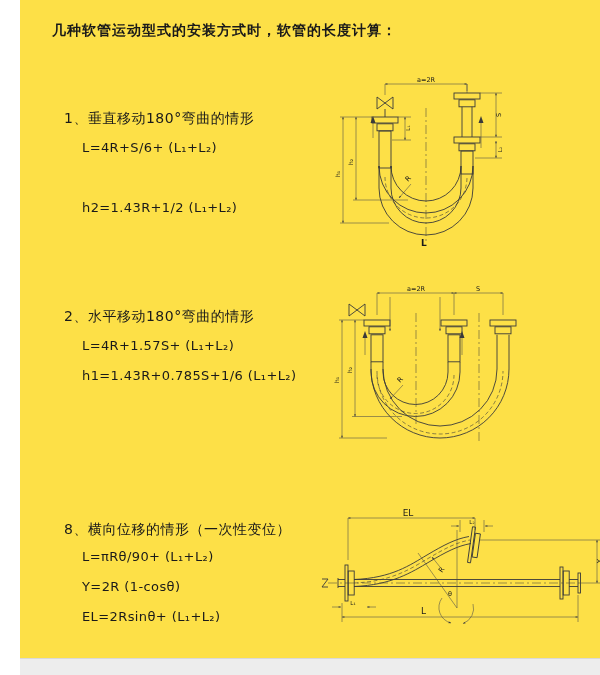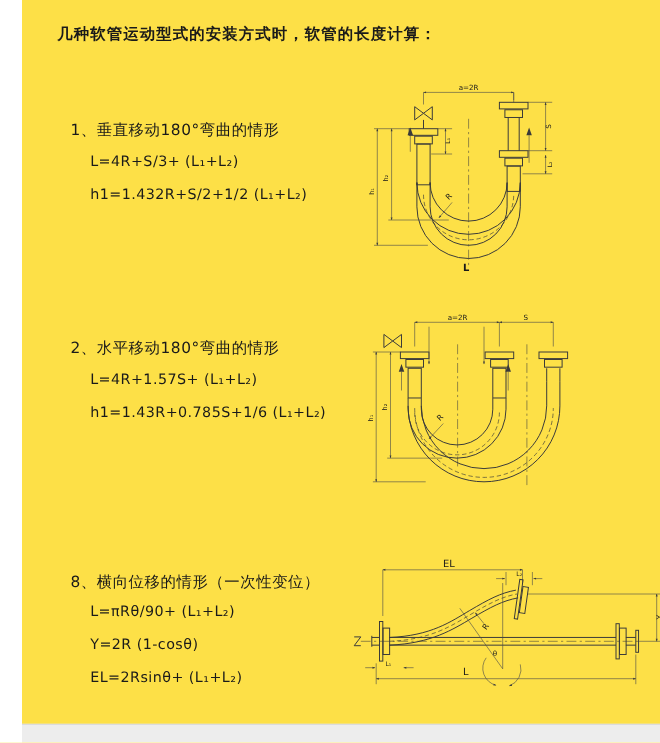--- a/index.html
+++ b/index.html
@@ -29,22 +29,22 @@
       </marker>
       <pattern id="hatch" width="4" height="4" patternUnits="userSpaceOnUse">
         <path d="M0,0 L4,4 M4,0 L0,4" stroke="#6a6a6a" stroke-width="0.5"></path>
       </pattern>
     </defs>
   </svg>
 
   <div class="title" style="left:32px;top:22px">几种软管运动型式的安装方式时，软管的长度计算：</div>
 
   <div class="sec-heading" style="left:44px;top:110px">1、垂直移动180°弯曲的情形</div>
-  <div class="formula" style="left:62px;top:140px">L=4R+S/3+ (L₁+L₂)</div>
-  <div class="formula" style="left:62px;top:170px">h1=1.432R+S/2+1/2 (L₁+L₂)</div>
+  <div class="formula" style="left:62px;top:140px">L=4R+S/6+ (L₁+L₂)</div>
+  <div class="formula" style="left:62px;top:200px">h2=1.43R+1/2 (L₁+L₂)</div>
 
   <div class="sec-heading" style="left:44px;top:308px">2、水平移动180°弯曲的情形</div>
   <div class="formula" style="left:62px;top:338px">L=4R+1.57S+ (L₁+L₂)</div>
   <div class="formula" style="left:62px;top:368px">h1=1.43R+0.785S+1/6 (L₁+L₂)</div>
 
   <div class="sec-heading" style="left:44px;top:521px">8、横向位移的情形（一次性变位）</div>
   <div class="formula" style="left:62px;top:549px">L=πRθ/90+ (L₁+L₂)</div>
   <div class="formula" style="left:62px;top:579px">Y=2R (1-cosθ)</div>
   <div class="formula" style="left:62px;top:609px">EL=2Rsinθ+ (L₁+L₂)</div>
 

